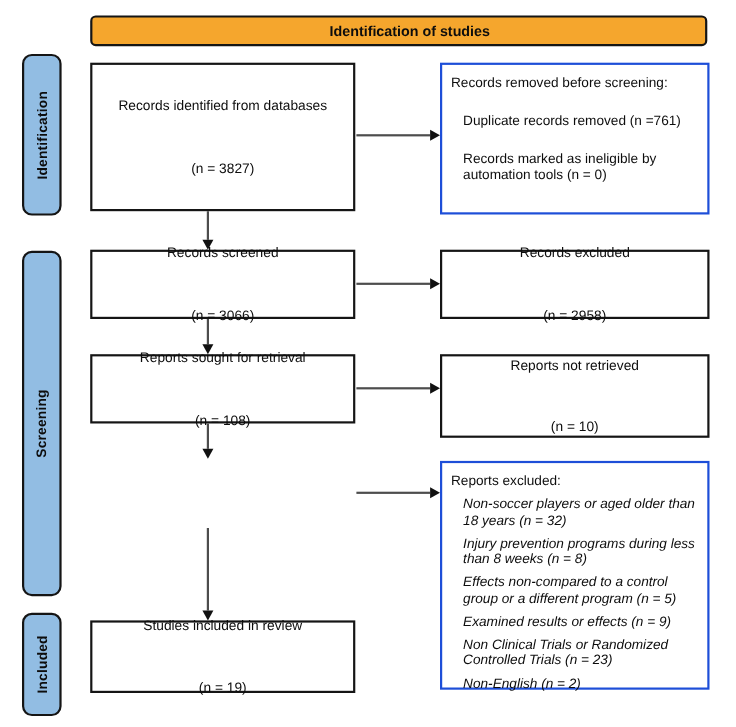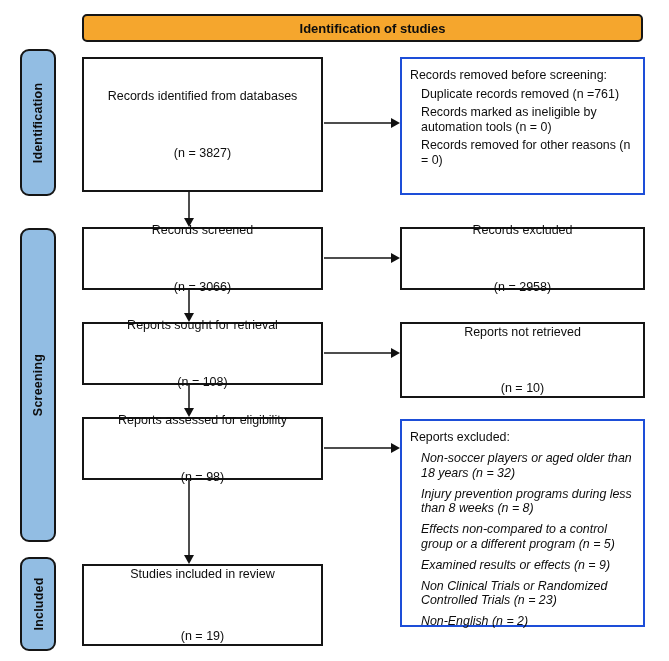--- a/index.html
+++ b/index.html
@@ -34,35 +34,35 @@
     border:2px solid #151515;
     display:flex; flex-direction:column; align-items:center; justify-content:center;
     text-align:center; font-size:12.5px; line-height:1.32;gap:40px;
   }
   .col-left  { left:82px;  width:241px; }
   .col-right { left:400px; width:245px; }
   .b1 { top:57px;  height:135px; }
   .b2 { top:227px; height:63px; }
   .b3 { top:322px; height:63px; }
   .b4 { top:417px; height:63px; }
-  .b5 { top:564px; height:82px;justify-content:space-between; }
+  .b5 { top:564px; height:66px; }
   .bA { top:57px;  height:138px; }
   .bB { top:227px; height:63px; }
   .bC { top:322px; height:76px; }
   .bD { top:419px; height:208px; }
 
   
   .lbox {
     position:absolute; box-sizing:border-box; background:#ffffff;
     border:2px solid #1d4ed8; font-size:12.4px; line-height:1.17;
     padding:9px 6px 6px 8px; text-align:left;
   }
   .lbox .ltitle { font-size:12.4px; }
   .lbox ul { margin:0; padding:0 0 0 11px; list-style:none; }
-  .lbox-a li { margin-top:4px; }
+  .lbox-a li { margin-top:20px; }
   .lbox-d li { margin-top:6.5px;font-style:italic; }
 
   
   .harrow { position:absolute; height:2px; background:#4d4d4d; width:67px; left:324px; }
   .harrow::after {
     content:""; position:absolute; right:-9px; top:-4px; width:0; height:0;
     border-top:5px solid transparent; border-bottom:5px solid transparent;
     border-left:9px solid #111111;
   }
   .varrow { position:absolute; width:2px; background:#4d4d4d; left:188px; }
@@ -104,36 +104,31 @@
   <div class="pbox col-left b2">
     <div>Records screened</div>
     <div>(n = 3066)</div>
   </div>
 
   <div class="pbox col-left b3">
     <div>Reports sought for retrieval</div>
     <div>(n = 108)</div>
   </div>
 
-  <div class="pbox col-left b4">
-    <div>Reports assessed for eligibility</div>
-    <div>(n = 98)</div>
-  </div>
 
   <div class="pbox col-left b5">
     <div>Studies included in review</div>
     <div>(n = 19)</div>
   </div>
 
   <div class="lbox lbox-a col-right bA">
     <div class="ltitle">Records removed before screening:</div>
     <ul>
       <li>Duplicate records removed (n =761)</li>
       <li>Records marked as ineligible by automation tools (n = 0)</li>
-      <li>Records removed for other reasons (n = 0)</li>
     </ul>
   </div>
 
   <div class="pbox col-right bB">
     <div>Records excluded</div>
     <div>(n = 2958)</div>
   </div>
 
   <div class="pbox col-right bC">
     <div>Reports not retrieved</div>

